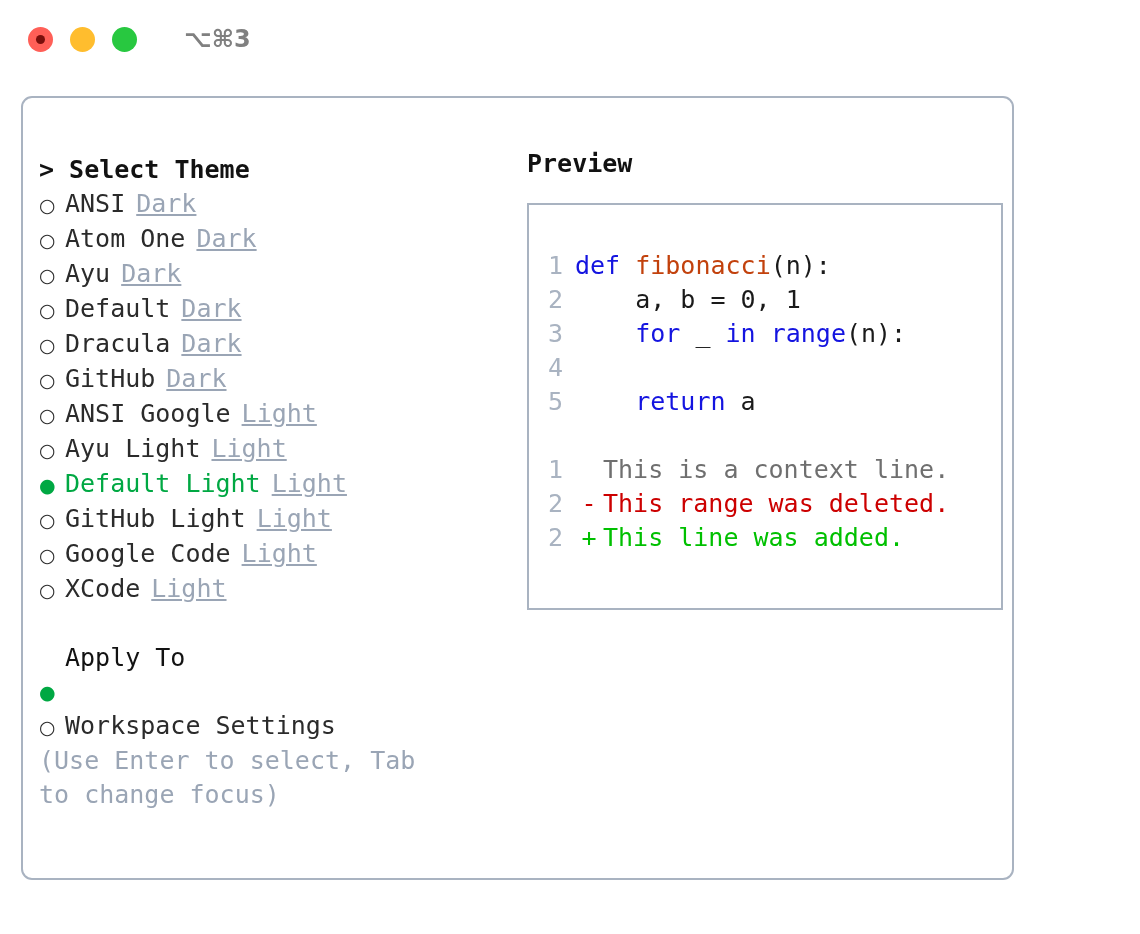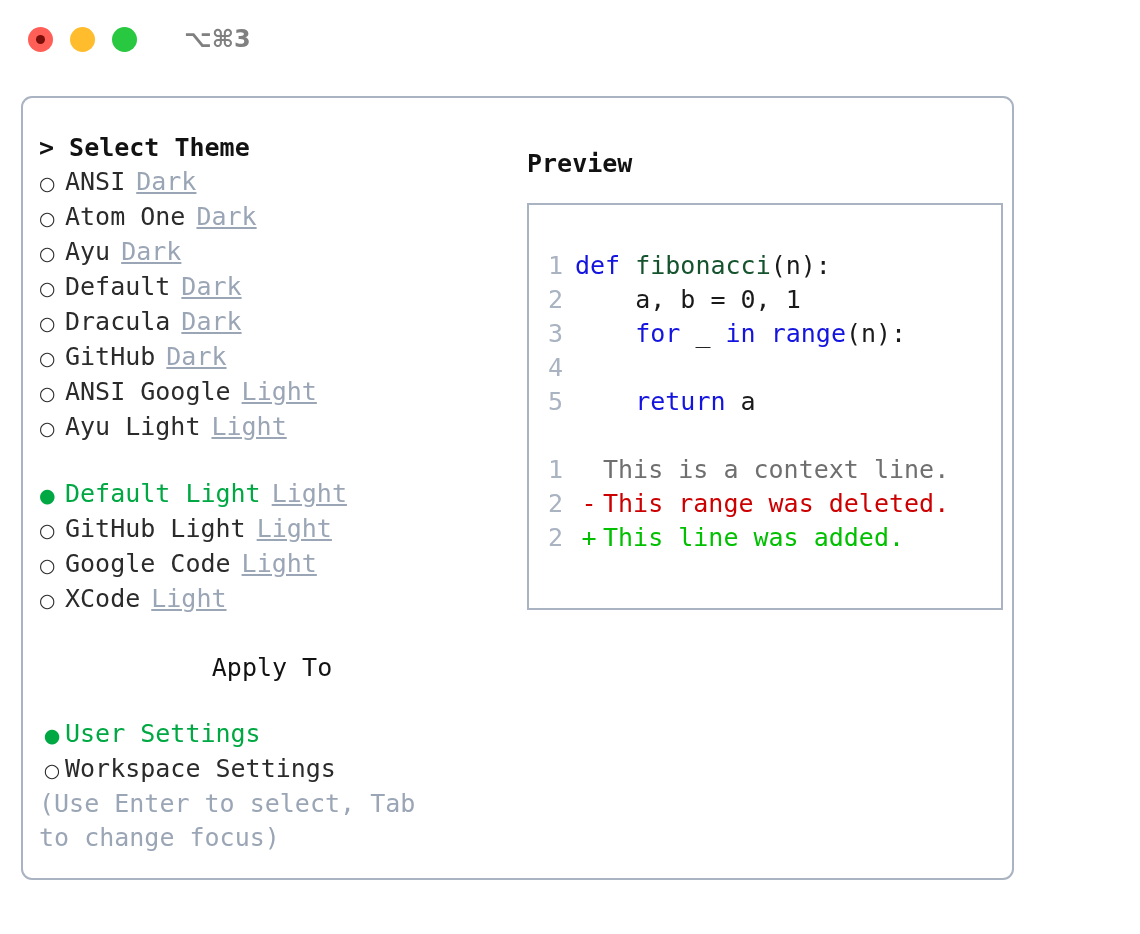--- a/index.html
+++ b/index.html
@@ -86,21 +86,21 @@
     position: absolute;
     left: 0; top: 0;
     width: 100%; height: 100%;
     box-sizing: border-box;
   }
 
   
   #theme-column {
     position: absolute;
     left: 16px;
-    top: 33px;
+    top: 55px;
     width: 440px;
   }
   #theme-header {
     font-size: 25px;
     font-weight: bold;
     color: #121212;
     line-height: 34px;
     white-space: pre;
   }
   .opt-list { margin: 0; padding: 0; list-style: none; }
@@ -113,28 +113,28 @@
   }
   .opt-marker {
     width: 26px;
     flex: 0 0 26px;
     color: #2b2b2b;
     font-family: "DejaVu Sans", "Liberation Sans", sans-serif;
     font-size: 19px;
   }
   .opt-row.selected .opt-marker { color: #00a843; }
   .opt-label { color: #2b2b2b; }
-  .opt-row.selected .opt-label { color: #00a843; margin-top: 32px; }
+  .opt-row.selected .opt-label { color: #00a843; }
   .opt-tag {
     color: #9aa5b5;
     padding-left: 11px;
     text-decoration: underline;
   }
 
-  #apply-section { margin-top: 34px; text-align: center; }
+  #apply-section { margin-top: 34px; }
   #apply-header {
     font-size: 25px;
     color: #121212;
     line-height: 34px;
     padding-left: 26px;
     white-space: pre;
   }
 
   #hint-text {
     font-size: 25px;
@@ -178,21 +178,21 @@
   .ln {
     width: 46px;
     flex: 0 0 46px;
     text-align: right;
     color: #a9b3c1;
     padding-right: 12px;
     box-sizing: border-box;
   }
   .code-body { color: #1a1a1a; }
   .tok-kw   { color: #1414e0; text-align: right; }
-  .tok-fn   { color: #14532d; }
+  .tok-fn   { color: #c2410c; }
   .tok-bi   { color: #1414e0; }
   .tok-plain{ color: #1a1a1a; }
 
   .diff-block { margin-top: 34px; }
   .diff-line { display: flex; align-items: baseline; font-size: 25px; line-height: 34px; white-space: pre; }
   .diff-sign { width: 28px; flex: 0 0 28px; text-align: center; }
   .diff-ctx  { color: #6f6f6f; }
   .diff-ctx .diff-sign { color: #6f6f6f; }
   .diff-del  { color: #cc0000; }
   .diff-add  { color: #00c000; }
@@ -227,21 +227,21 @@
             <li class="opt-row"><span class="opt-marker">○</span><span class="opt-label">Ayu Light</span><span class="opt-tag">Light</span></li>
             <li class="opt-row selected"><span class="opt-marker">●</span><span class="opt-label">Default Light</span><span class="opt-tag">Light</span></li>
             <li class="opt-row"><span class="opt-marker">○</span><span class="opt-label">GitHub Light</span><span class="opt-tag">Light</span></li>
             <li class="opt-row"><span class="opt-marker">○</span><span class="opt-label">Google Code</span><span class="opt-tag">Light</span></li>
             <li class="opt-row"><span class="opt-marker">○</span><span class="opt-label">XCode</span><span class="opt-tag">Light</span></li>
           </ul>
 
         <div id="apply-section">
           <div id="apply-header">Apply To</div>
           <ul class="opt-list" id="apply-list">
-              <li class="opt-row selected"><span class="opt-marker">●</span><span class="opt-label">User Settings</span></li>
+              <li class="opt-row selected"><span class="opt-marker">●</span></li>
               <li class="opt-row"><span class="opt-marker">○</span><span class="opt-label">Workspace Settings</span></li>
             </ul>
         </div>
 
         <div id="hint-text">(Use Enter to select, Tab to change focus)</div>
       </div>
 
       <div id="preview-column">
         <div id="preview-header">Preview</div>
         <div id="preview-box">

